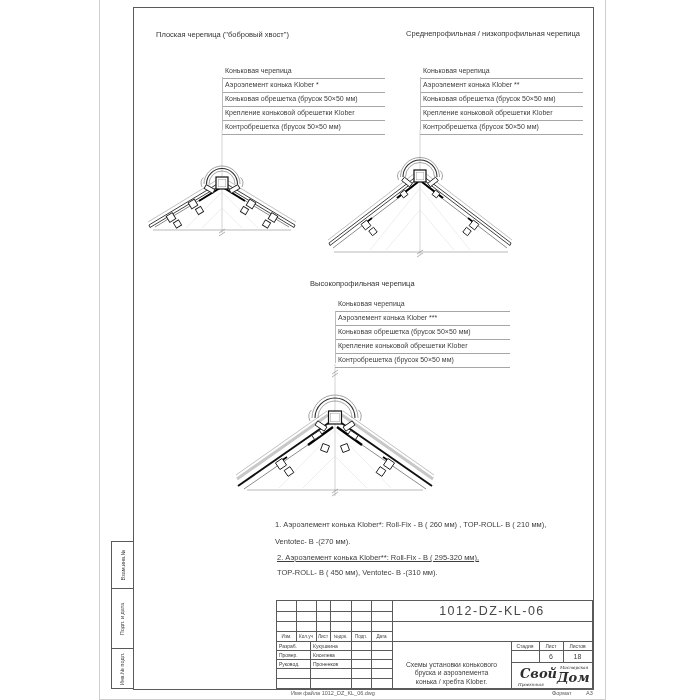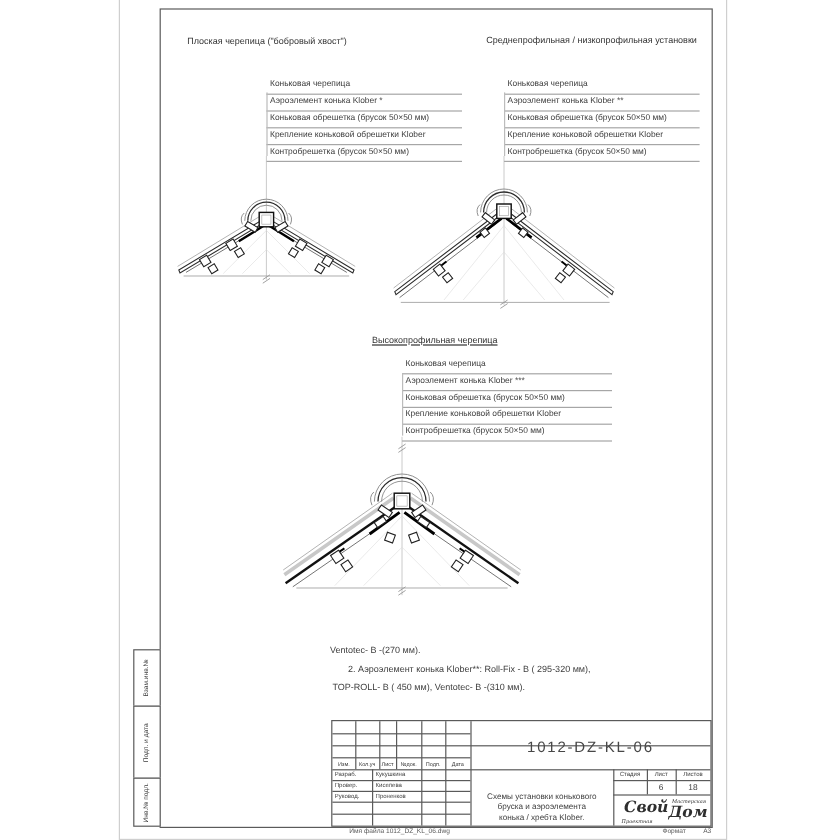--- a/index.html
+++ b/index.html
@@ -55,22 +55,22 @@
   .foot{font-size:5.5px;color:#5a5a5a;white-space:nowrap;}
 </style>
 </head>
 <body>
 
 <div class="canvas">
   <div class="abs paper"></div>
   <div class="abs frame"></div>
 
   <div class="abs h1" style="left:145px;top:30px;width:155px;">Плоская черепица ("бобровый хвост")</div>
-  <div class="abs h1" style="left:388px;top:29px;width:210px;">Среднепрофильная / низкопрофильная установки</div>
-  <div class="abs h1l" style="left:310px;top:279px;text-decoration:underline;">Высокопрофильная черепица</div>
+  <div class="abs h1" style="left:388px;top:29px;width:210px;">Среднепрофильная / низкопрофильная черепица</div>
+  <div class="abs h1l" style="left:310px;top:279px;">Высокопрофильная черепица</div>
 
   <div class="abs callouts" style="left:222px;top:65px;width:163px;">
     <div class="ci">Коньковая черепица</div>
     <div class="ci">Аэроэлемент конька Klober *</div>
     <div class="ci">Коньковая обрешетка (брусок 50×50 мм)</div>
     <div class="ci">Крепление коньковой обрешетки Klober</div>
     <div class="ci">Контробрешетка (брусок 50×50 мм)</div>
   </div>
   <div class="abs callouts" style="left:420px;top:65px;width:163px;">
     <div class="ci">Коньковая черепица</div>
@@ -233,22 +233,23 @@
           <rect x="-5.5" y="-2.5" width="11" height="5" class="bx"></rect>
         </g>
       <g transform="translate(116,64) rotate(-34)">
           <rect x="-5.5" y="-2.5" width="11" height="5" class="bx"></rect>
         </g>
       <rect x="95.5" y="49" width="13" height="13" class="sq"></rect>
       <rect x="97.7" y="51.2" width="8.6" height="8.6" class="sqi"></rect>
     </g>
   </svg>
 
+  <div class="abs note" style="left:275px;top:520px;">1. Аэроэлемент конька  Klober*: Roll-Fix - B ( 260 мм) , TOP-ROLL- B ( 210 мм),</div>
   <div class="abs note" style="left:275px;top:537px;">Ventotec- B -(270 мм).</div>
-  <div class="abs note" style="left:290px;top:553px;">2. Аэроэлемент конька  Klober**: Roll-Fix - B ( 295-320 мм),</div>
+  <div class="abs note" style="left:277px;top:553px;text-decoration:underline;">2. Аэроэлемент конька  Klober**: Roll-Fix - B ( 295-320 мм),</div>
   <div class="abs note" style="left:277px;top:568px;">TOP-ROLL- B ( 450 мм),  Ventotec- B -(310 мм).</div>
 
   <div class="abs tb">
     <div class="vl" style="left:19px;top:0;height:40px;"></div>
     <div class="vl" style="left:39px;top:0;height:40px;"></div>
     <div class="vl" style="left:53px;top:0;height:40px;"></div>
     <div class="vl" style="left:74px;top:0;height:40px;"></div>
     <div class="vl" style="left:94px;top:0;height:40px;"></div>
     <div class="vl" style="left:33px;top:40px;height:47px;"></div>
     <div class="vl" style="left:74px;top:40px;height:47px;"></div>
@@ -275,21 +276,21 @@
     <div class="cell chead" style="left:74px;top:30px;width:20px;height:10px;">Подп.</div>
     <div class="cell chead" style="left:94px;top:30px;width:21px;height:10px;">Дата</div>
 
     <div class="cell rrole" style="left:0;top:40px;width:33px;height:9px;">Разраб.</div>
     <div class="cell rname" style="left:34px;top:40px;width:40px;height:9px;">Кукушкина</div>
     <div class="cell rrole" style="left:0;top:49px;width:33px;height:9px;">Провер.</div>
     <div class="cell rname" style="left:34px;top:49px;width:40px;height:9px;">Киселева</div>
     <div class="cell rrole" style="left:0;top:58px;width:33px;height:9px;">Руковод.</div>
     <div class="cell rname" style="left:34px;top:58px;width:40px;height:9px;">Проненков</div>
 
-    <div class="cell docnum" style="left:115px;top:12px;width:200px;height:20px;">1012-DZ-KL-06</div>
+    <div class="cell docnum" style="left:115px;top:0;width:200px;height:20px;">1012-DZ-KL-06</div>
 
     <div class="cell stagehead" style="left:234px;top:40px;width:28px;height:9px;">Стадия</div>
     <div class="cell stagehead" style="left:262px;top:40px;width:24px;height:9px;">Лист</div>
     <div class="cell stagehead" style="left:286px;top:40px;width:29px;height:9px;">Листов</div>
     <div class="cell stageval" style="left:234px;top:49px;width:28px;height:12px;"></div>
     <div class="cell stageval" style="left:262px;top:49px;width:24px;height:12px;">6</div>
     <div class="cell stageval" style="left:286px;top:49px;width:29px;height:12px;">18</div>
 
     <div class="cell dtitle" style="left:115px;top:58px;width:119px;height:29px;">
       <div>Схемы установки конькового</div>

